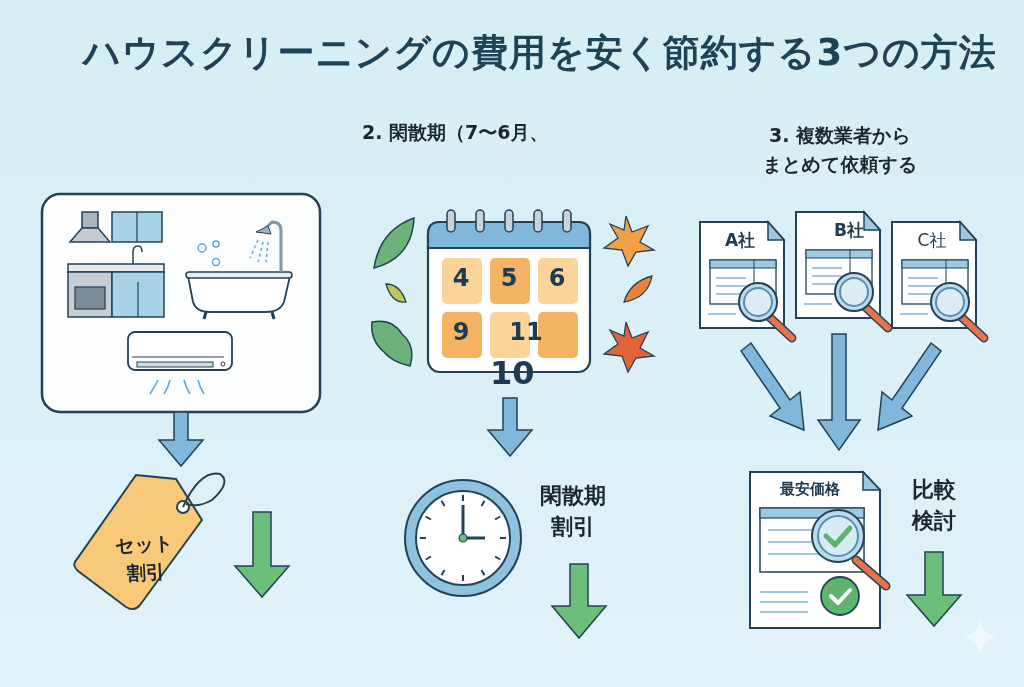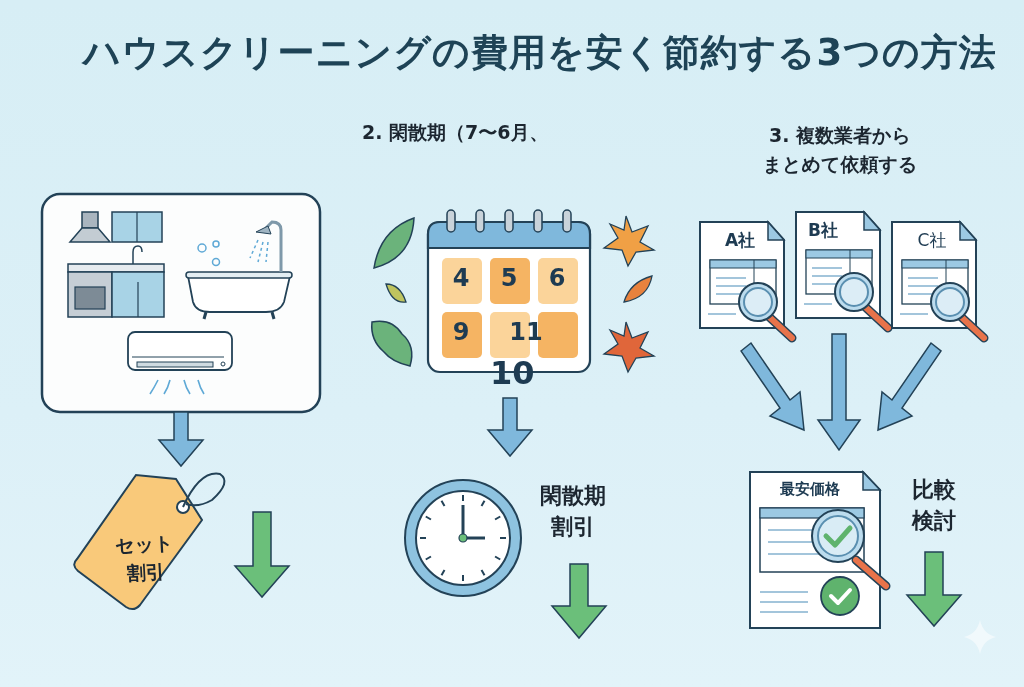--- a/index.html
+++ b/index.html
@@ -251,19 +251,19 @@
     <path d="M826 536 L835 545 L850 528" fill="none" stroke="#5fb36d" stroke-width="5" stroke-linecap="round" stroke-linejoin="round"></path>
     <circle cx="840" cy="596" r="19" fill="#5fb36d" stroke="#234257" stroke-width="1.8"></circle>
     <path d="M831 596 L838 603 L850 590" fill="none" stroke="#ffffff" stroke-width="4" stroke-linecap="round" stroke-linejoin="round"></path>
   </g>
 
   <path d="M925 552 L943 552 L943 595 L961 595 L934 626 L907 595 L925 595 Z" fill="#6bbf7a" stroke="#234257" stroke-width="1.5"></path>
 
   <path d="M980 620 Q983 634 996 637 Q983 640 980 654 Q977 640 964 637 Q977 634 980 620 Z" fill="#f1f9fc"></path>
 </svg>
 <div class="abs" style="left:712px;top:229px;width:56px;text-align:center;font-size:17px;font-weight:bold;color:#1e3b52;">A社</div>
-<div class="abs" style="left:808px;top:219px;width:56px;text-align:left;font-size:17px;font-weight:bold;color:#1e3b52;">B社</div>
+<div class="abs" style="left:808px;top:219px;width:56px;text-align:right;font-size:17px;font-weight:bold;color:#1e3b52;">B社</div>
 <div class="abs" style="left:904px;top:229px;width:56px;text-align:center;font-size:17px;font-weight:normal;color:#1e3b52;">C社</div>
 <div class="abs" style="left:760px;top:480px;width:100px;text-align:center;font-size:15px;font-weight:bold;color:#1e3b52;">最安価格</div>
 <div class="label-big" style="left:896px; top:474px; width:76px;">
   <div>比較</div>
   <div>検討</div>
 </div>
 
 </body></html>

